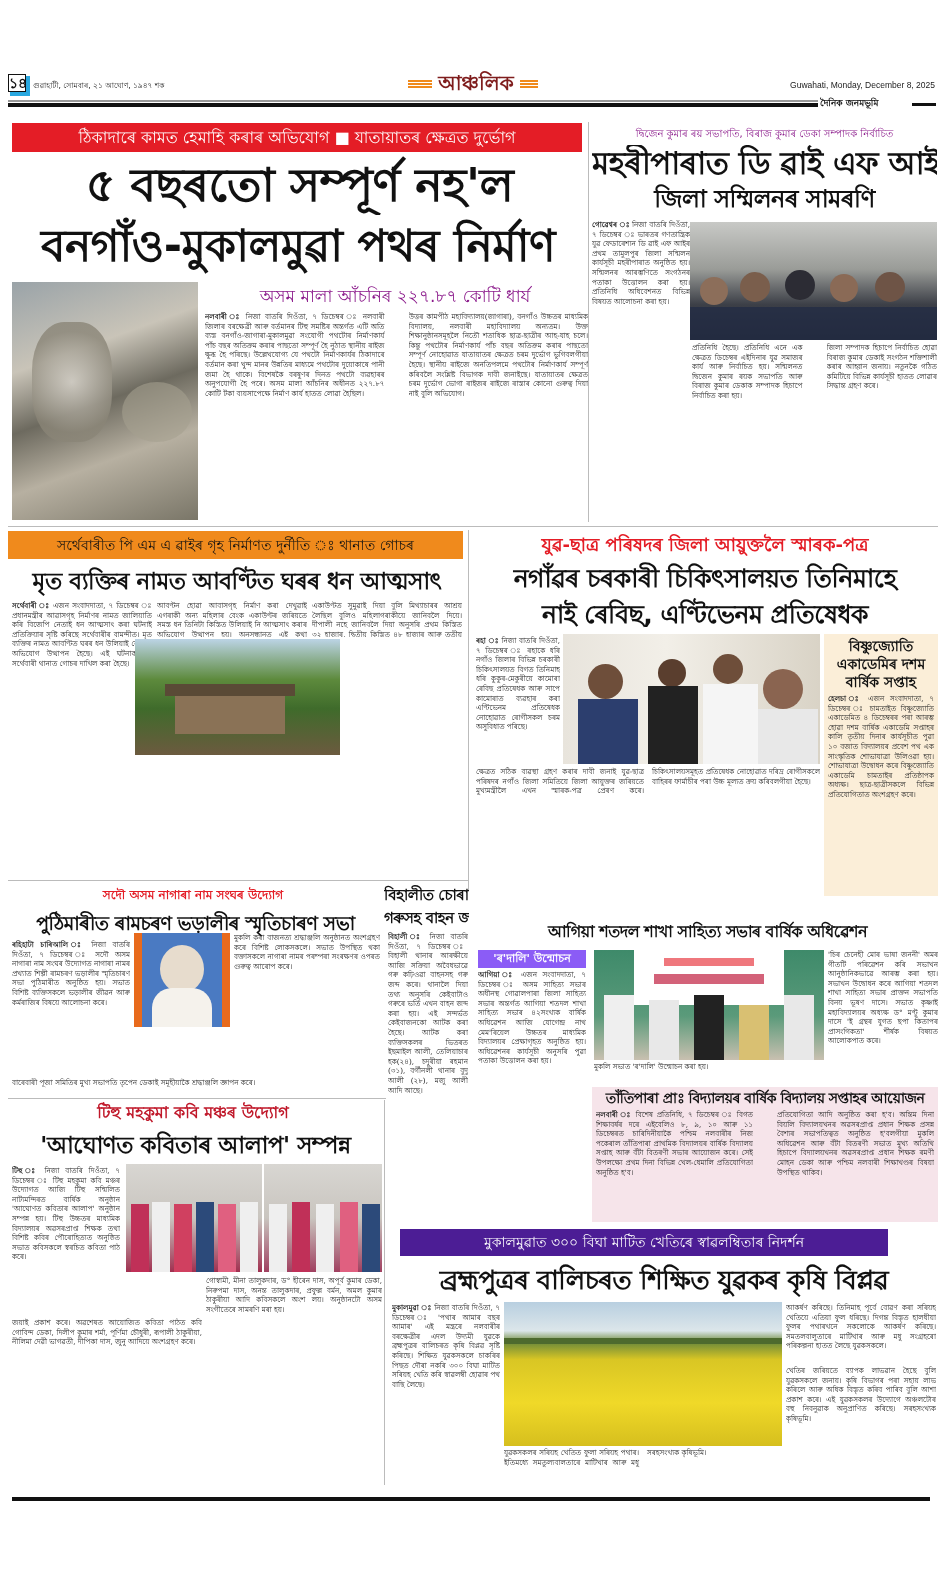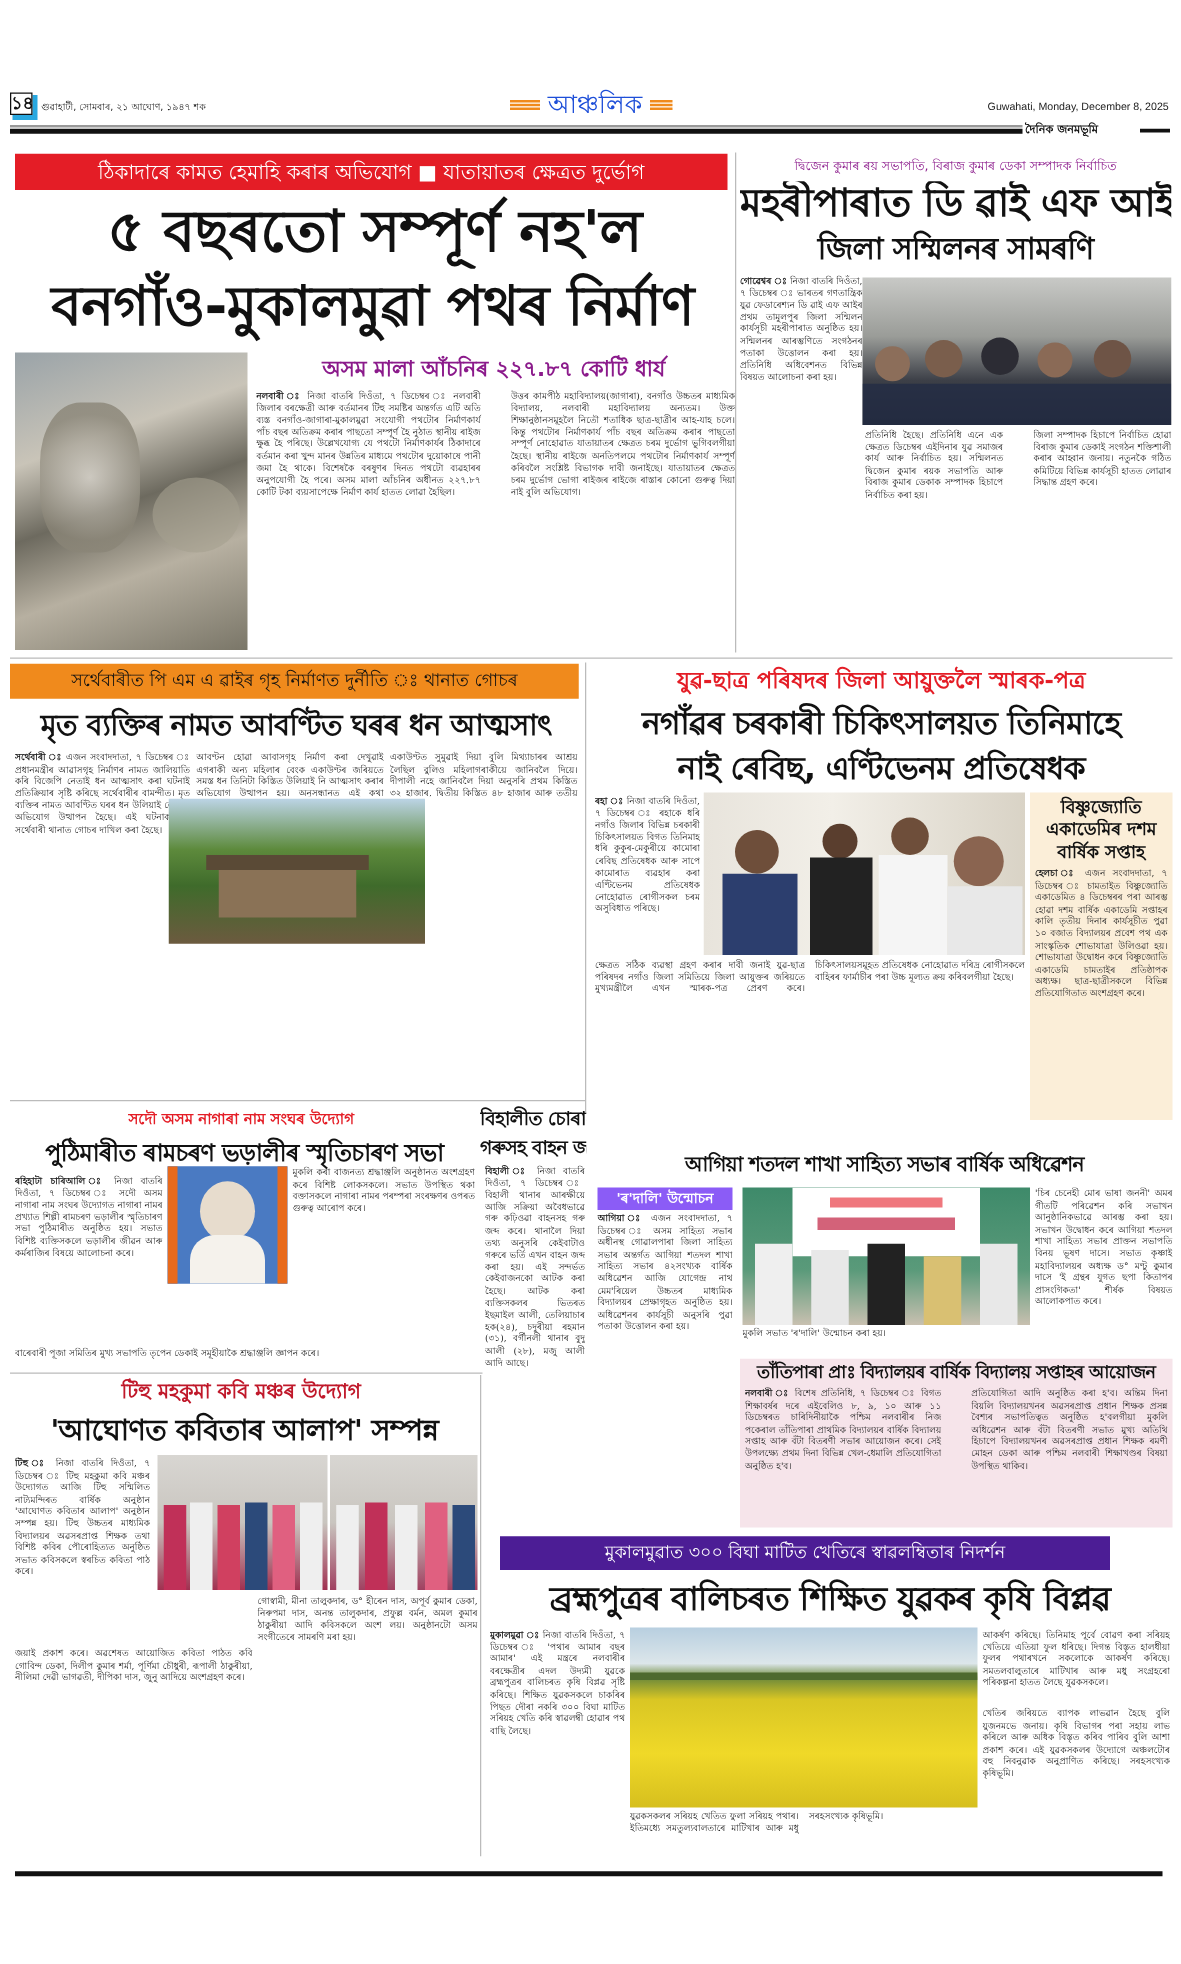--- a/index.html
+++ b/index.html
@@ -20,40 +20,40 @@
 <body>
 
 <div class="abs" style="left:0;top:70px;width:945px;height:50px;">
   <div class="abs" style="left:10px;top:6px;width:20px;height:20px;background:#29a8e0;"></div>
   <div class="abs" style="left:8px;top:4px;width:18px;height:18px;background:#fff;border:1px solid #111;font-size:14px;line-height:17px;text-align:center;font-weight:bold;">১৪</div>
   <div class="abs" style="left:33px;top:10px;font-size:7.5px;color:#222;white-space:nowrap;">গুৱাহাটী, সোমবাৰ, ২১ আঘোণ, ১৯৪৭ শক</div>
   <div class="abs" style="left:383px;top:1px;width:180px;height:26px;display:flex;align-items:center;justify-content:center;gap:6px;">
     <span style="display:inline-block;width:24px;height:8px;border-top:2px solid #f08a1c;border-bottom:2px solid #f08a1c;position:relative;">
         <span style="position:absolute;left:0;top:1px;width:24px;height:2px;background:#f08a1c;"></span>
       </span>
-    <span style="font-size:20px;color:#1d4ed8;font-weight:normal;white-space:nowrap;">আঞ্চলিক</span>
+    <span style="font-size:20px;color:#7f1d1d;font-weight:bold;white-space:nowrap;">আঞ্চলিক</span>
     <span style="display:inline-block;width:18px;height:8px;border-top:2px solid #f08a1c;border-bottom:2px solid #f08a1c;position:relative;">
         <span style="position:absolute;left:0;top:1px;width:18px;height:2px;background:#f08a1c;"></span>
       </span>
   </div>
   <div class="abs" style="right:10px;top:10px;font-size:8.5px;color:#222;white-space:nowrap;font-family:'Liberation Sans',sans-serif;">Guwahati, Monday, December 8, 2025</div>
   <div class="abs rule" style="left:8px;top:33px;width:810px;height:4px;background:#111;"></div>
   <div class="abs" style="left:8px;top:30px;width:810px;height:2px;background:#999;"></div>
   <div class="abs" style="left:820px;top:26px;font-size:9px;font-weight:bold;white-space:nowrap;">দৈনিক জনমভূমি</div>
   <div class="abs rule" style="left:912px;top:33px;width:24px;height:3px;"></div>
 </div>
 
 <div class="abs bar" style="left:12px;top:123px;width:570px;height:29px;background:#e41d26;font-size:16px;line-height:29px;">ঠিকাদাৰে কামত হেমাহি কৰাৰ অভিযোগ ■ যাতায়াতৰ ক্ষেত্ৰত দুৰ্ভোগ</div>
 <div class="abs head-big" style="left:12px;top:155px;width:575px;height:60px;font-size:46px;line-height:60px;font-weight:bold;">৫ বছৰতো সম্পূৰ্ণ নহ'ল</div>
 <div class="abs head-big" style="left:8px;top:215px;width:580px;height:62px;font-size:44px;line-height:62px;font-weight:bold;">বনগাঁও-মুকালমুৱা পথৰ নিৰ্মাণ</div>
 <div class="abs photo" style="left:12px;top:282px;width:186px;height:238px;background:linear-gradient(160deg,#9aa3a8 0%,#c9c4b8 30%,#6d6a5f 50%,#b7b0a1 70%,#7a7668 100%);">
   <div style="position:absolute;left:20px;top:40px;width:80px;height:120px;background:radial-gradient(circle,#d8d4cc 0%,#8a8577 70%);border-radius:40%;opacity:0.8;"></div>
   <div style="position:absolute;left:110px;top:100px;width:70px;height:60px;background:#a5a090;border-radius:50%;opacity:0.6;"></div>
 </div>
-<div class="abs" style="left:205px;top:284px;width:380px;height:24px;color:#8b1a8b;font-size:17px;line-height:24px;text-align:center;white-space:nowrap;overflow:hidden;font-weight:bold;">অসম মালা আঁচনিৰ ২২৭.৮৭ কোটি ধাৰ্য</div>
+<div class="abs" style="left:205px;top:284px;width:380px;height:24px;color:#8b1a8b;font-size:17px;line-height:24px;text-align:center;white-space:nowrap;overflow:hidden;font-weight:normal;">অসম মালা আঁচনিৰ ২২৭.৮৭ কোটি ধাৰ্য</div>
 <div class="abs cols" style="left:205px;top:312px;width:383px;height:210px;">
   <div class="body-text"><b>নলবাৰী ঃ</b> <span>নিজা বাতৰি দিওঁতা, ৭ ডিচেম্বৰ ঃ নলবাৰী জিলাৰ বৰক্ষেত্ৰী আৰু বৰ্তমানৰ টিহু সমষ্টিৰ অন্তৰ্গত এটি অতি ব্যস্ত বনগাঁও-জাগাৰা-মুকালমুৱা সংযোগী পথটোৰ নিৰ্মাণকাৰ্য পাঁচ বছৰ অতিক্ৰম কৰাৰ পাছতো সম্পূৰ্ণ হৈ নুঠাত স্থানীয় ৰাইজ ক্ষুব্ধ হৈ পৰিছে। উল্লেখযোগ্য যে পথটো নিৰ্মাণকাৰ্যৰ ঠিকাদাৰে বৰ্তমান কৰা খুন্দ মানৰ উন্নতিৰ মাধ্যমে পথটোৰ দুয়োকাষে পানী জমা হৈ থাকে। বিশেষকৈ বৰষুণৰ দিনত পথটো ব্যৱহাৰৰ অনুপযোগী হৈ পৰে। অসম মালা আঁচনিৰ অধীনত ২২৭.৮৭ কোটি টকা ব্যয়সাপেক্ষে নিৰ্মাণ কাৰ্য হাতত লোৱা হৈছিল।</span></div>
   <div class="body-text">উত্তৰ কামপীঠ মহাবিদ্যালয়(জাগাৰা), বনগাঁও উচ্চতৰ মাধ্যমিক বিদ্যালয়, নলবাৰী মহাবিদ্যালয় অন্যতম। উক্ত শিক্ষানুষ্ঠানসমূহলৈ নিতৌ শতাধিক ছাত্ৰ-ছাত্ৰীৰ আহ-যাহ চলে। কিন্তু পথটোৰ নিৰ্মাণকাৰ্য পাঁচ বছৰ অতিক্ৰম কৰাৰ পাছতো সম্পূৰ্ণ নোহোৱাত যাতায়াতৰ ক্ষেত্ৰত চৰম দুৰ্ভোগ ভুগিবলগীয়া হৈছে। স্থানীয় ৰাইজে অনতিপলমে পথটোৰ নিৰ্মাণকাৰ্য সম্পূৰ্ণ কৰিবলৈ সংশ্লিষ্ট বিভাগক দাবী জনাইছে। যাতায়াতৰ ক্ষেত্ৰত চৰম দুৰ্ভোগ ভোগা ৰাইজৰ ৰাইজে ৰাস্তাৰ কোনো গুৰুত্ব দিয়া নাই বুলি অভিযোগ।</div>
 </div>
 
 <div class="abs" style="left:592px;top:124px;width:345px;height:20px;color:#8b1a8b;font-size:10px;line-height:20px;white-space:nowrap;overflow:hidden;text-align:center;">দ্বিজেন কুমাৰ ৰয় সভাপতি, বিৰাজ কুমাৰ ডেকা সম্পাদক নিৰ্বাচিত</div>
 <div class="abs head-big" style="left:592px;top:145px;width:345px;height:36px;font-size:31px;line-height:36px;font-weight:bold;">মহৰীপাৰাত ডি ৱাই এফ আইৰ</div>
 <div class="abs head-big" style="left:592px;top:181px;width:345px;height:36px;font-size:24px;line-height:36px;font-weight:bold;">জিলা সম্মিলনৰ সামৰণি</div>
 <div class="abs body-text" style="left:592px;top:220px;width:98px;height:300px;"><b>গোৱেশ্বৰ ঃ</b> <span>নিজা বাতৰি দিওঁতা, ৭ ডিচেম্বৰ ঃ ভাৰতৰ গণতান্ত্ৰিক যুৱ ফেডাৰেশ্যন ডি ৱাই এফ আইৰ প্ৰথম তামুলপুৰ জিলা সন্মিলন কাৰ্যসূচী মহৰীপাৰাত অনুষ্ঠিত হয়। সন্মিলনৰ আৰম্ভণিতে সংগঠনৰ পতাকা উত্তোলন কৰা হয়। প্ৰতিনিধি অধিবেশনত বিভিন্ন বিষয়ত আলোচনা কৰা হয়।</span></div>
 <div class="abs photo" style="left:690px;top:222px;width:247px;height:118px;background:linear-gradient(180deg,#c8c9c6 0%,#9a9c98 40%,#3c3f47 70%,#2c2f36 100%);">
@@ -166,21 +166,21 @@
 <div class="abs body-text" style="left:206px;top:1276px;width:176px;height:212px;">গোস্বামী, মীনা তালুকদাৰ, ড° হীৰেন দাস, অপূৰ্ব কুমাৰ ডেকা, নিৰুপমা দাস, অনন্ত তালুকদাৰ, প্ৰফুল্ল বৰ্মন, অমল কুমাৰ ঠাকুৰীয়া আদি কবিসকলে অংশ লয়। অনুষ্ঠানটো অসম সংগীতেৰে সামৰণি মৰা হয়।</div>
 
 <div class="abs bar" style="left:400px;top:1229px;width:488px;height:27px;background:#4c1d95;font-size:14px;line-height:27px;">মুকালমুৱাত ৩০০ বিঘা মাটিত খেতিৰে স্বাৱলম্বিতাৰ নিদৰ্শন</div>
 <div class="abs head-big" style="left:388px;top:1260px;width:552px;height:40px;font-size:26px;line-height:40px;font-weight:bold;">ব্ৰহ্মপুত্ৰৰ বালিচৰত শিক্ষিত যুৱকৰ কৃষি বিপ্লৱ</div>
 <div class="abs body-text" style="left:392px;top:1303px;width:108px;height:180px;"><b>মুকালমুৱা ঃ</b> <span>নিজা বাতৰি দিওঁতা, ৭ ডিচেম্বৰ ঃ 'পথাৰ আমাৰ বছৰ আমাৰ' এই মন্ত্ৰৰে নলবাৰীৰ বৰক্ষেত্ৰীৰ এদল উদ্যমী যুৱকে ব্ৰহ্মপুত্ৰৰ বালিচৰত কৃষি বিপ্লৱ সৃষ্টি কৰিছে। শিক্ষিত যুৱকসকলে চাকৰিৰ পিছত দৌৰা নকৰি ৩০০ বিঘা মাটিত সৰিয়হ খেতি কৰি স্বাৱলম্বী হোৱাৰ পথ বাছি লৈছে।</span></div>
 <div class="abs photo" style="left:504px;top:1302px;width:278px;height:144px;background:linear-gradient(180deg,#b8cfe0 0%,#dce6ea 20%,#6e8a3a 28%,#d9c624 40%,#f0d928 70%,#d6bf1e 100%);">
   <div style="position:absolute;left:0;top:36px;width:278px;height:6px;background:#4e6a2e;"></div>
 </div>
 <div class="abs body-text" style="left:504px;top:1448px;width:278px;height:35px;column-count:2;column-gap:8px;">যুৱকসকলৰ সৰিয়হ খেতিত ফুলা সৰিয়হ পথাৰ। ইতিমধ্যে সমতুল্যবালতাৰে মাটিখাৰ আৰু মধু সৰহসংখ্যক কৃষিভূমি।</div>
 <div class="abs body-text" style="left:786px;top:1303px;width:150px;height:60px;">আকৰ্ষণ কৰিছে। তিনিমাহ পূৰ্বে বোৱণ কৰা সৰিয়হ খেতিয়ে এতিয়া ফুল ধৰিছে। দিগন্ত বিস্তৃত হালধীয়া ফুলৰ পথাৰখনে সকলোকে আকৰ্ষণ কৰিছে। সমতলবালুতাৰে মাটিখাৰ আৰু মধু সংগ্ৰহৰো পৰিকল্পনা হাতত লৈছে যুৱকসকলে।</div>
-<div class="abs body-text" style="left:786px;top:1366px;width:150px;height:118px;">খেতিৰ জৰিয়তে ব্যাপক লাভৱান হৈছে বুলি যুজনমভে জনায়। কৃষি বিভাগৰ পৰা সহায় লাভ কৰিলে আৰু অধিক বিস্তৃত কৰিব পাৰিব বুলি আশা প্ৰকাশ কৰে। এই যুৱকসকলৰ উদ্যোগে অঞ্চলটোৰ বহু নিবনুৱাক অনুপ্ৰাণিত কৰিছে। সৰহসংখ্যক কৃষিভূমি।</div>
+<div class="abs body-text" style="left:786px;top:1366px;width:150px;height:118px;">খেতিৰ জৰিয়তে ব্যাপক লাভৱান হৈছে বুলি যুৱকসকলে জনায়। কৃষি বিভাগৰ পৰা সহায় লাভ কৰিলে আৰু অধিক বিস্তৃত কৰিব পাৰিব বুলি আশা প্ৰকাশ কৰে। এই যুৱকসকলৰ উদ্যোগে অঞ্চলটোৰ বহু নিবনুৱাক অনুপ্ৰাণিত কৰিছে। সৰহসংখ্যক কৃষিভূমি।</div>
 
 <div class="abs" style="left:588px;top:122px;width:1px;height:400px;background:#bbb;"></div>
 <div class="abs" style="left:468px;top:530px;width:1px;height:360px;background:#bbb;"></div>
 <div class="abs" style="left:384px;top:1100px;width:1px;height:385px;background:#bbb;"></div>
 <div class="abs" style="left:8px;top:526px;width:930px;height:1px;background:#bbb;"></div>
 <div class="abs" style="left:8px;top:880px;width:460px;height:1px;background:#bbb;"></div>
 <div class="abs" style="left:8px;top:1098px;width:378px;height:1px;background:#bbb;"></div>
 
 <div class="abs rule" style="left:12px;top:1497px;width:918px;height:4px;"></div>
 

